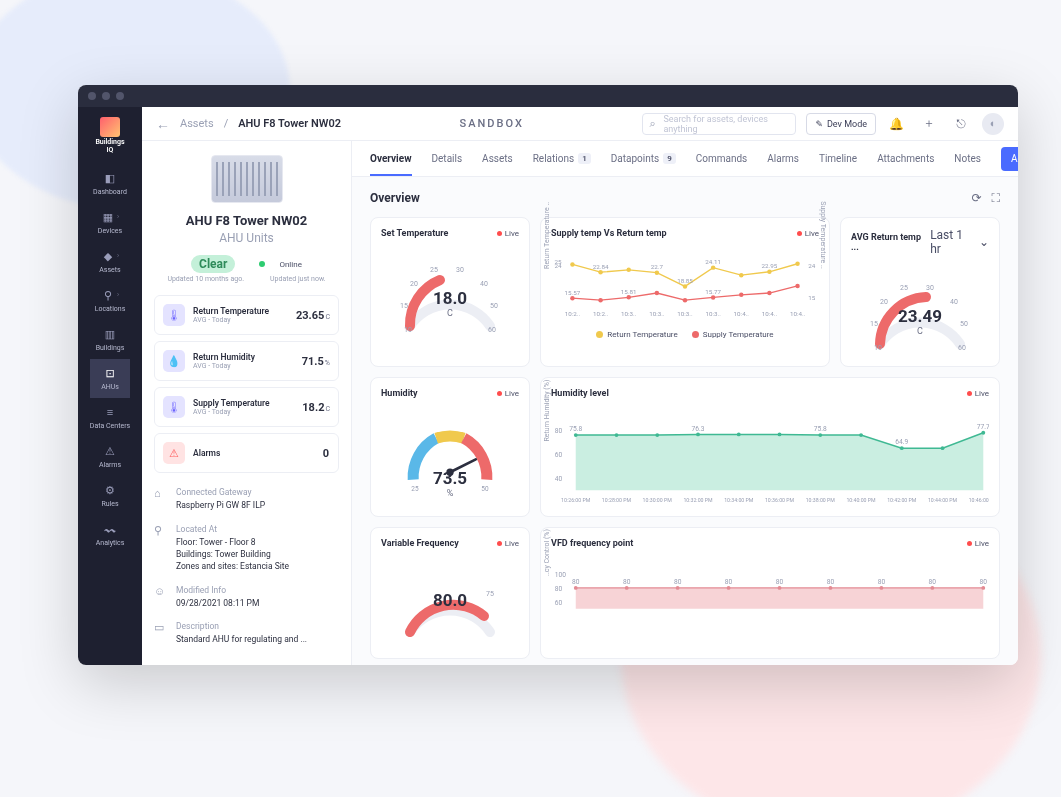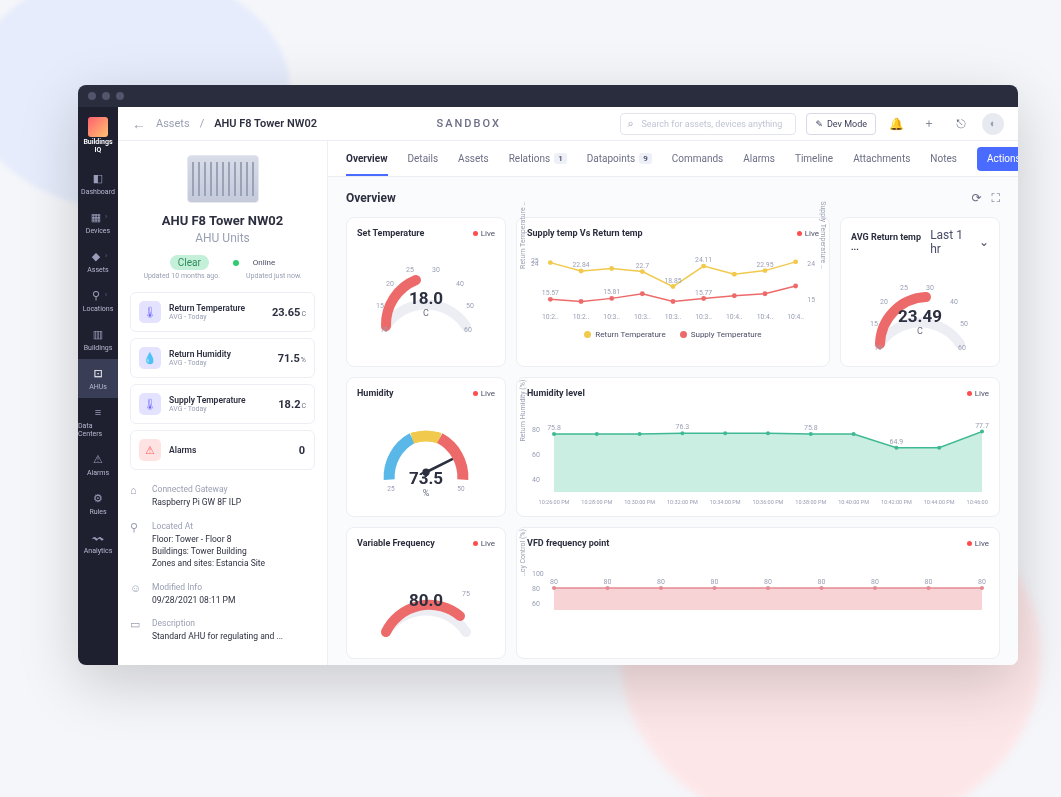--- a/index.html
+++ b/index.html
@@ -3,48 +3,48 @@
 <meta charset="utf-8">
 <style>
 *{margin:0;padding:0;box-sizing:border-box;font-family:-apple-system,BlinkMacSystemFont,"Segoe UI",Roboto,sans-serif}
 body{background:#f5f6fa;width:1061px;height:797px;overflow:hidden;position:relative}
 .bg-blob-1{position:absolute;top:-30px;left:-30px;width:320px;height:240px;background:#e6ecfb;border-radius:50%;filter:blur(2px)}
 .bg-blob-2{position:absolute;bottom:-40px;right:20px;width:420px;height:360px;background:#fde6e8;border-radius:50%;filter:blur(4px)}
 .window{position:absolute;top:85px;left:78px;width:940px;height:580px;background:#fff;border-radius:8px;box-shadow:0 18px 60px rgba(0,0,0,.18);overflow:hidden;display:flex;flex-direction:column}
 .titlebar{height:22px;background:#2a2d3e;display:flex;align-items:center;padding:0 10px;gap:6px}
 .dot{width:8px;height:8px;border-radius:50%;background:#52556b}
 .app{flex:1;display:flex;min-height:0}
-.sidebar{width:40px;background:#1e2030;display:flex;flex-direction:column;align-items:center;padding-top:6px;font-size:7px;color:#b6b9cf}
+.sidebar{width:64px;background:#1e2030;display:flex;flex-direction:column;align-items:center;padding-top:6px;font-size:7px;color:#b6b9cf}
 .logo{width:20px;height:20px;background:linear-gradient(135deg,#ff5f6d,#ffc371);border-radius:3px;margin:4px 0 2px}
 .brand{text-align:center;line-height:1.1;margin-bottom:10px;font-weight:600;color:#fff;font-size:7px}
 .nav-item{width:100%;display:flex;flex-direction:column;align-items:center;padding:7px 0;cursor:pointer;gap:3px}
 .nav-item.active{background:#3a3d56}
 .nav-ico{width:14px;height:14px;display:flex;align-items:center;justify-content:center;color:#9a9dba;font-size:11px}
 .nav-item.active .nav-ico{color:#fff}
 .nav-lbl{font-size:7px}
 .nav-row{display:flex;align-items:center;gap:2px}
 .main{flex:1;display:flex;flex-direction:column;min-width:0}
 .topbar{height:34px;border-bottom:1px solid #eceef4;display:flex;align-items:center;padding:0 14px;gap:10px}
 .back{color:#9aa0b4;font-size:14px;cursor:pointer}
 .crumb{font-size:11px;color:#9aa0b4}
 .crumb-current{color:#2c2f3f;font-weight:600}
 .sandbox{flex:1;text-align:center;font-size:11px;letter-spacing:2px;color:#6b6f85;font-weight:500}
-.search{width:176px;height:22px;border:1px solid #e2e5ef;border-radius:4px;font-size:9px;padding:0 6px 0 20px;color:#9aa0b4;position:relative;display:flex;align-items:center;background:#fff}
+.search{width:154px;height:22px;border:1px solid #e2e5ef;border-radius:4px;font-size:9px;padding:0 6px 0 20px;color:#9aa0b4;position:relative;display:flex;align-items:center;background:#fff}
 .search::before{content:"⌕";position:absolute;left:6px;color:#9aa0b4;font-size:11px}
 .devmode{height:22px;border:1px solid #d7dae6;border-radius:4px;font-size:9px;padding:0 8px;display:flex;align-items:center;gap:4px;cursor:pointer;color:#3a3d56}
 .ico-btn{width:22px;height:22px;display:flex;align-items:center;justify-content:center;color:#6b6f85;font-size:12px;cursor:pointer}
 .avatar{width:22px;height:22px;border-radius:50%;background:#e8eaf2;display:flex;align-items:center;justify-content:center;font-size:11px;color:#9aa0b4;cursor:pointer}
 .body{flex:1;display:flex;min-height:0}
 .leftpanel{width:210px;border-right:1px solid #eceef4;padding:14px 12px;overflow-y:auto;font-size:9px;color:#4a4e66}
 .unit-img{width:72px;height:48px;margin:0 auto 10px;border:1px solid #e6e8f0;border-radius:4px;background:linear-gradient(#d8dce8,#c5cadb);display:flex;align-items:center;justify-content:center;position:relative}
 .unit-img::before{content:"";position:absolute;inset:6px 4px;background:repeating-linear-gradient(90deg,#9aa2b8 0 2px,transparent 2px 6px)}
 .asset-title{text-align:center;font-size:13px;font-weight:700;color:#2c2f3f}
 .asset-sub{text-align:center;font-size:12px;color:#9aa0b4;margin:3px 0 10px}
 .status-row{display:flex;justify-content:center;gap:24px;margin-bottom:2px}
-.badge-clear{background:#c4f0d9;color:#2e8b5a;font-size:10px;padding:2px 8px;border-radius:9px;font-weight:400}
+.badge-clear{background:#c4f0d9;color:#2e8b5a;font-size:12px;padding:2px 8px;border-radius:9px;font-weight:700}
 .badge-online{display:flex;align-items:center;gap:14px;font-size:8px;color:#4a4e66}
 .green-dot{width:6px;height:6px;border-radius:50%;background:#2ecc71}
 .status-sub{display:flex;justify-content:center;gap:26px;font-size:7px;color:#9aa0b4;margin-bottom:12px}
 .metric{display:flex;align-items:center;gap:8px;padding:8px;border:1px solid #eceef4;border-radius:6px;margin-bottom:6px}
 .metric-ico{width:22px;height:22px;border-radius:5px;display:flex;align-items:center;justify-content:center;font-size:11px;color:#fff}
 .mi-purple{background:#e4e3ff;color:#6c63ff}
 .mi-red{background:#ffe3e3;color:#ff5f5f}
 .metric-txt{flex:1}
 .metric-name{font-size:8.5px;font-weight:600;color:#2c2f3f}
 .metric-sub{font-size:7px;color:#9aa0b4}

